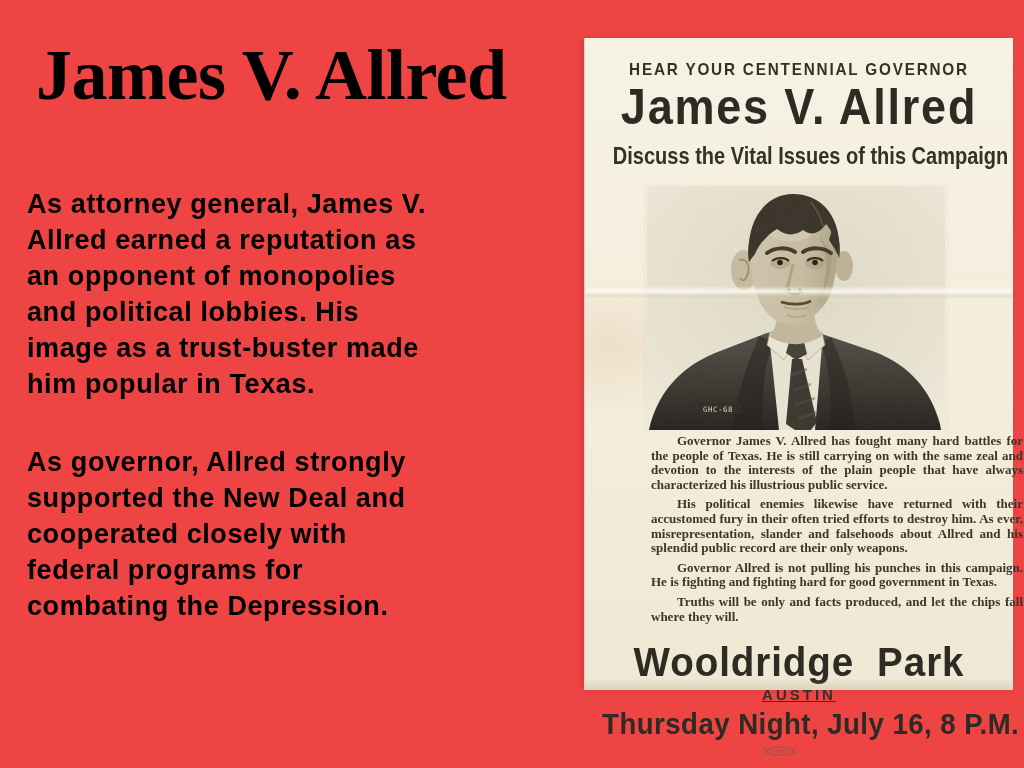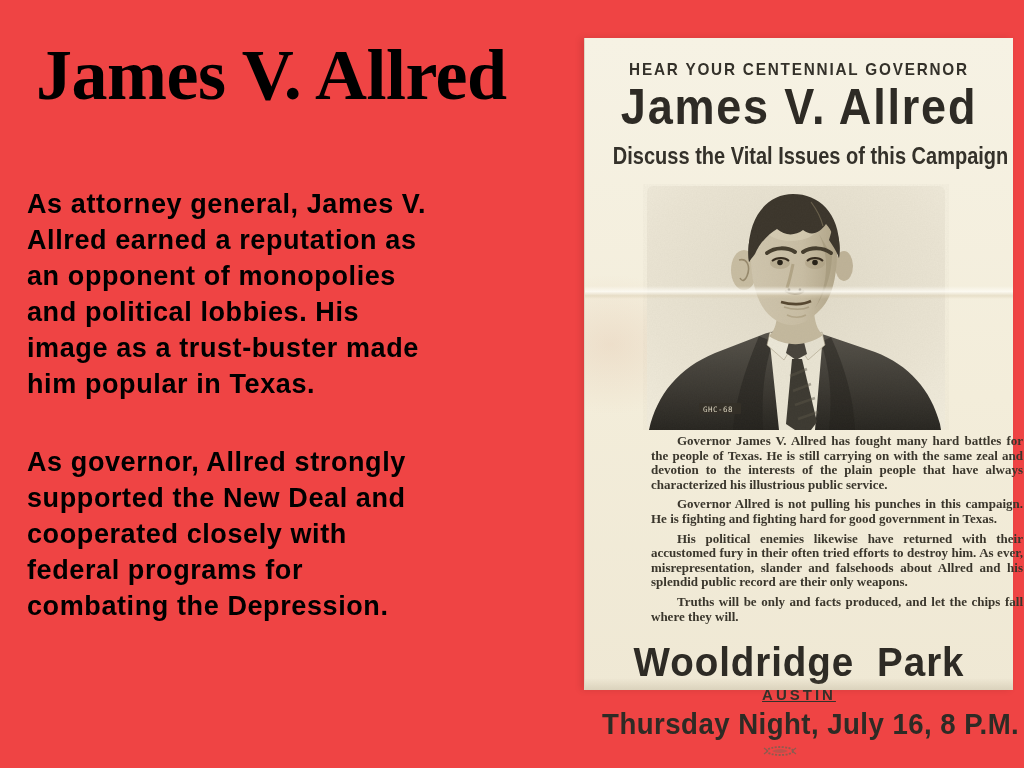--- a/index.html
+++ b/index.html
@@ -171,22 +171,22 @@
       <rect x="0" y="0" width="306" height="246" filter="url(#grain)"></rect>
 
       <rect x="56" y="219" width="42" height="11" rx="1" fill="#343028" opacity="0.88"></rect>
       <text x="60" y="227.5" font-size="7.5" fill="#d9d2bd" style="font-family:'DejaVu Sans Mono',monospace;letter-spacing:0.5px">GHC-68</text>
     </svg>
 
     <div class="crease"></div>
 
     <div class="poster-body">
       <p>Governor James V. Allred has fought many hard battles for the people of Texas.  He is still carrying on with the same zeal and devotion to the interests of the plain people that have always characterized his illustrious public service.</p>
+      <p>His political enemies likewise have returned with their accustomed fury in their often tried efforts to destroy him.  As ever, misrepresentation, slander and falsehoods about Allred and his splendid public record are their only weapons.</p>
       <p>Governor Allred is not pulling his punches in this campaign.  He is fighting and fighting hard for good government in Texas.</p>
-      <p>His political enemies likewise have returned with their accustomed fury in their often tried efforts to destroy him.  As ever, misrepresentation, slander and falsehoods about Allred and his splendid public record are their only weapons.</p>
       <p>Truths will be only and facts produced, and let the chips fall where they will.</p>
     </div>
 
     <div class="center venue">Wooldridge Park</div>
     <div class="center city">AUSTIN</div>
     <div class="center datetime">Thursday Night, July 16, 8 P.M.</div>
 
     <svg class="ornament" viewBox="0 0 34 12">
       <ellipse cx="17" cy="6" rx="13" ry="4" fill="none" stroke="#6b6453" stroke-width="1.8" stroke-dasharray="2 1.4"></ellipse>
       <path d="M5,6 L1,3 M5,6 L1,9 M29,6 L33,3 M29,6 L33,9" stroke="#6b6453" stroke-width="1.2"></path>

